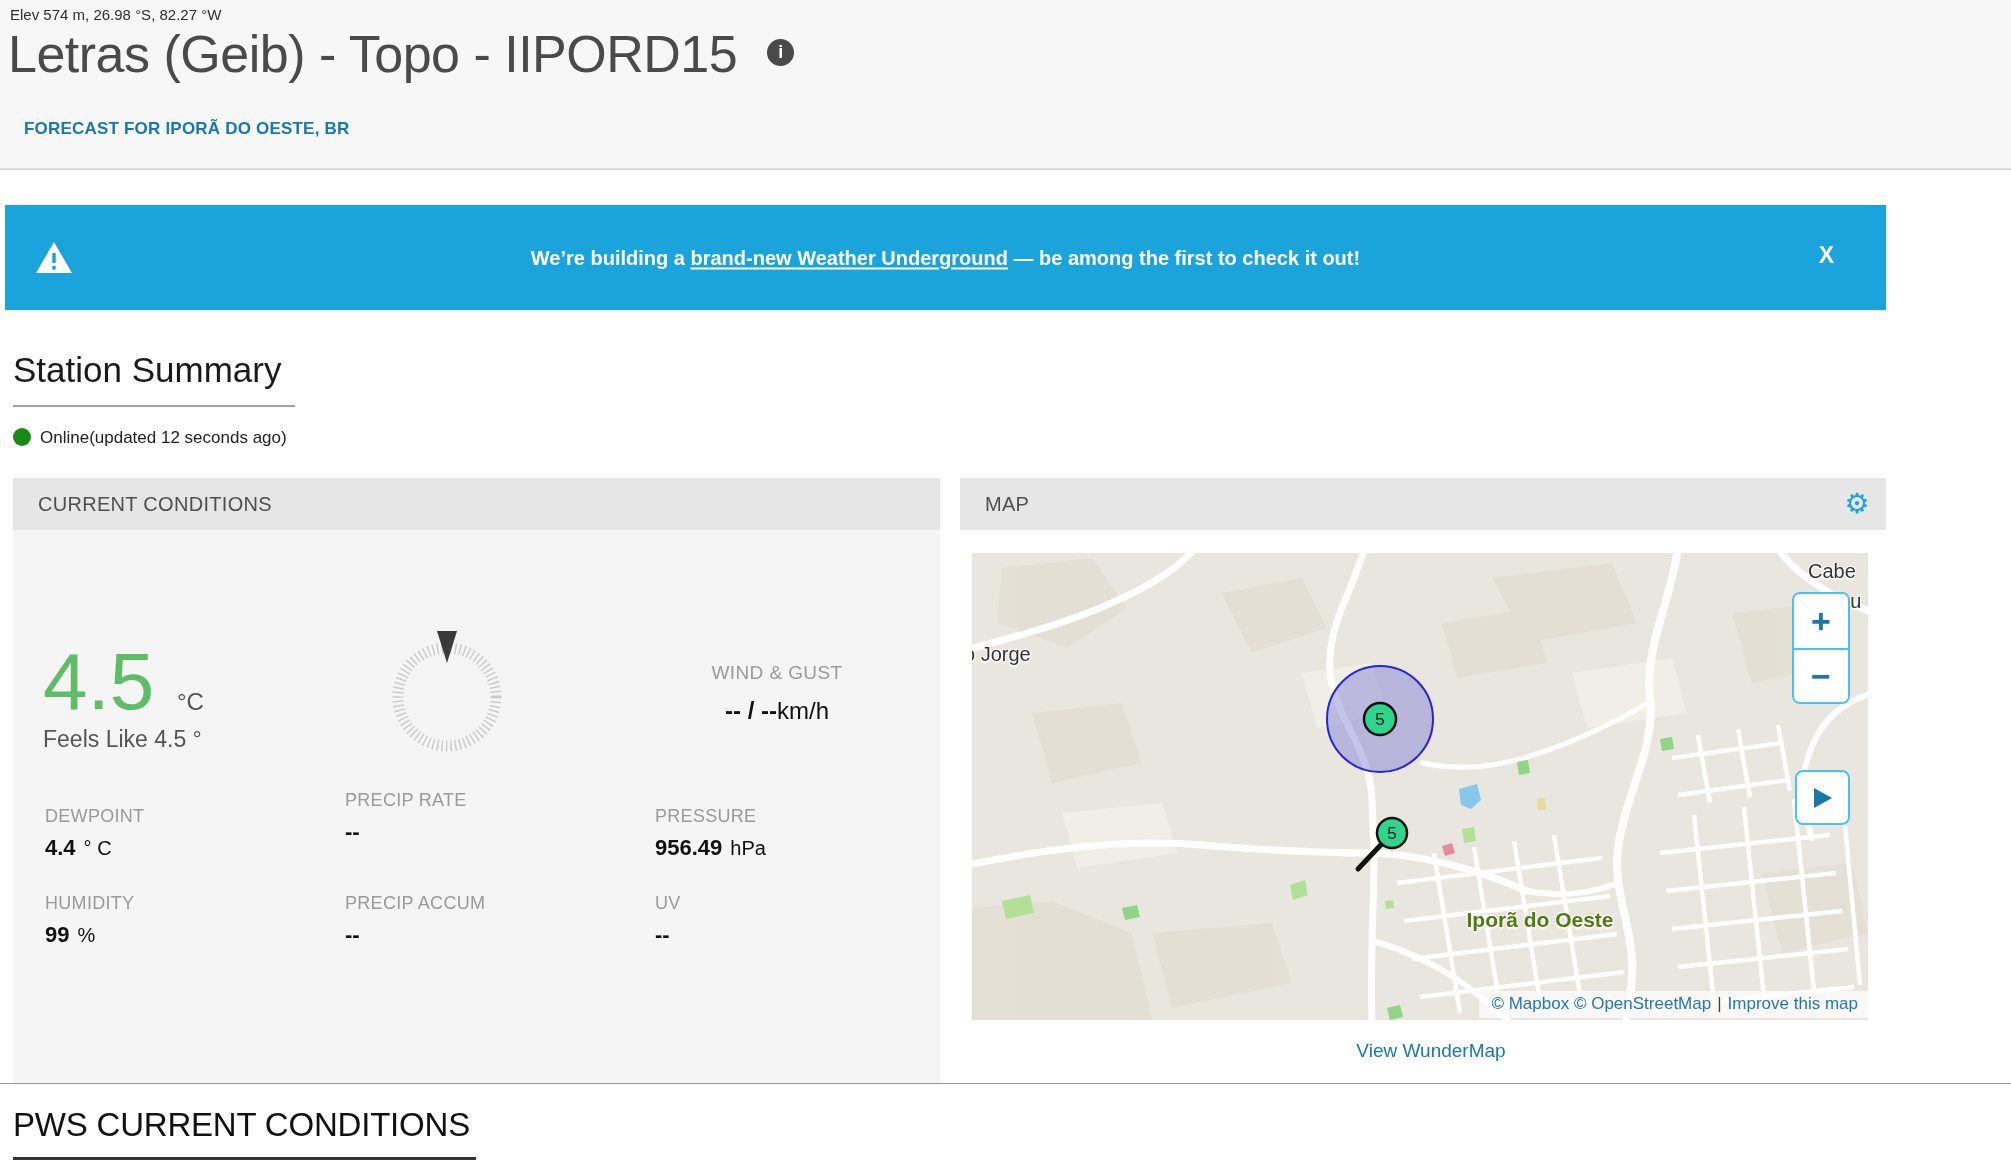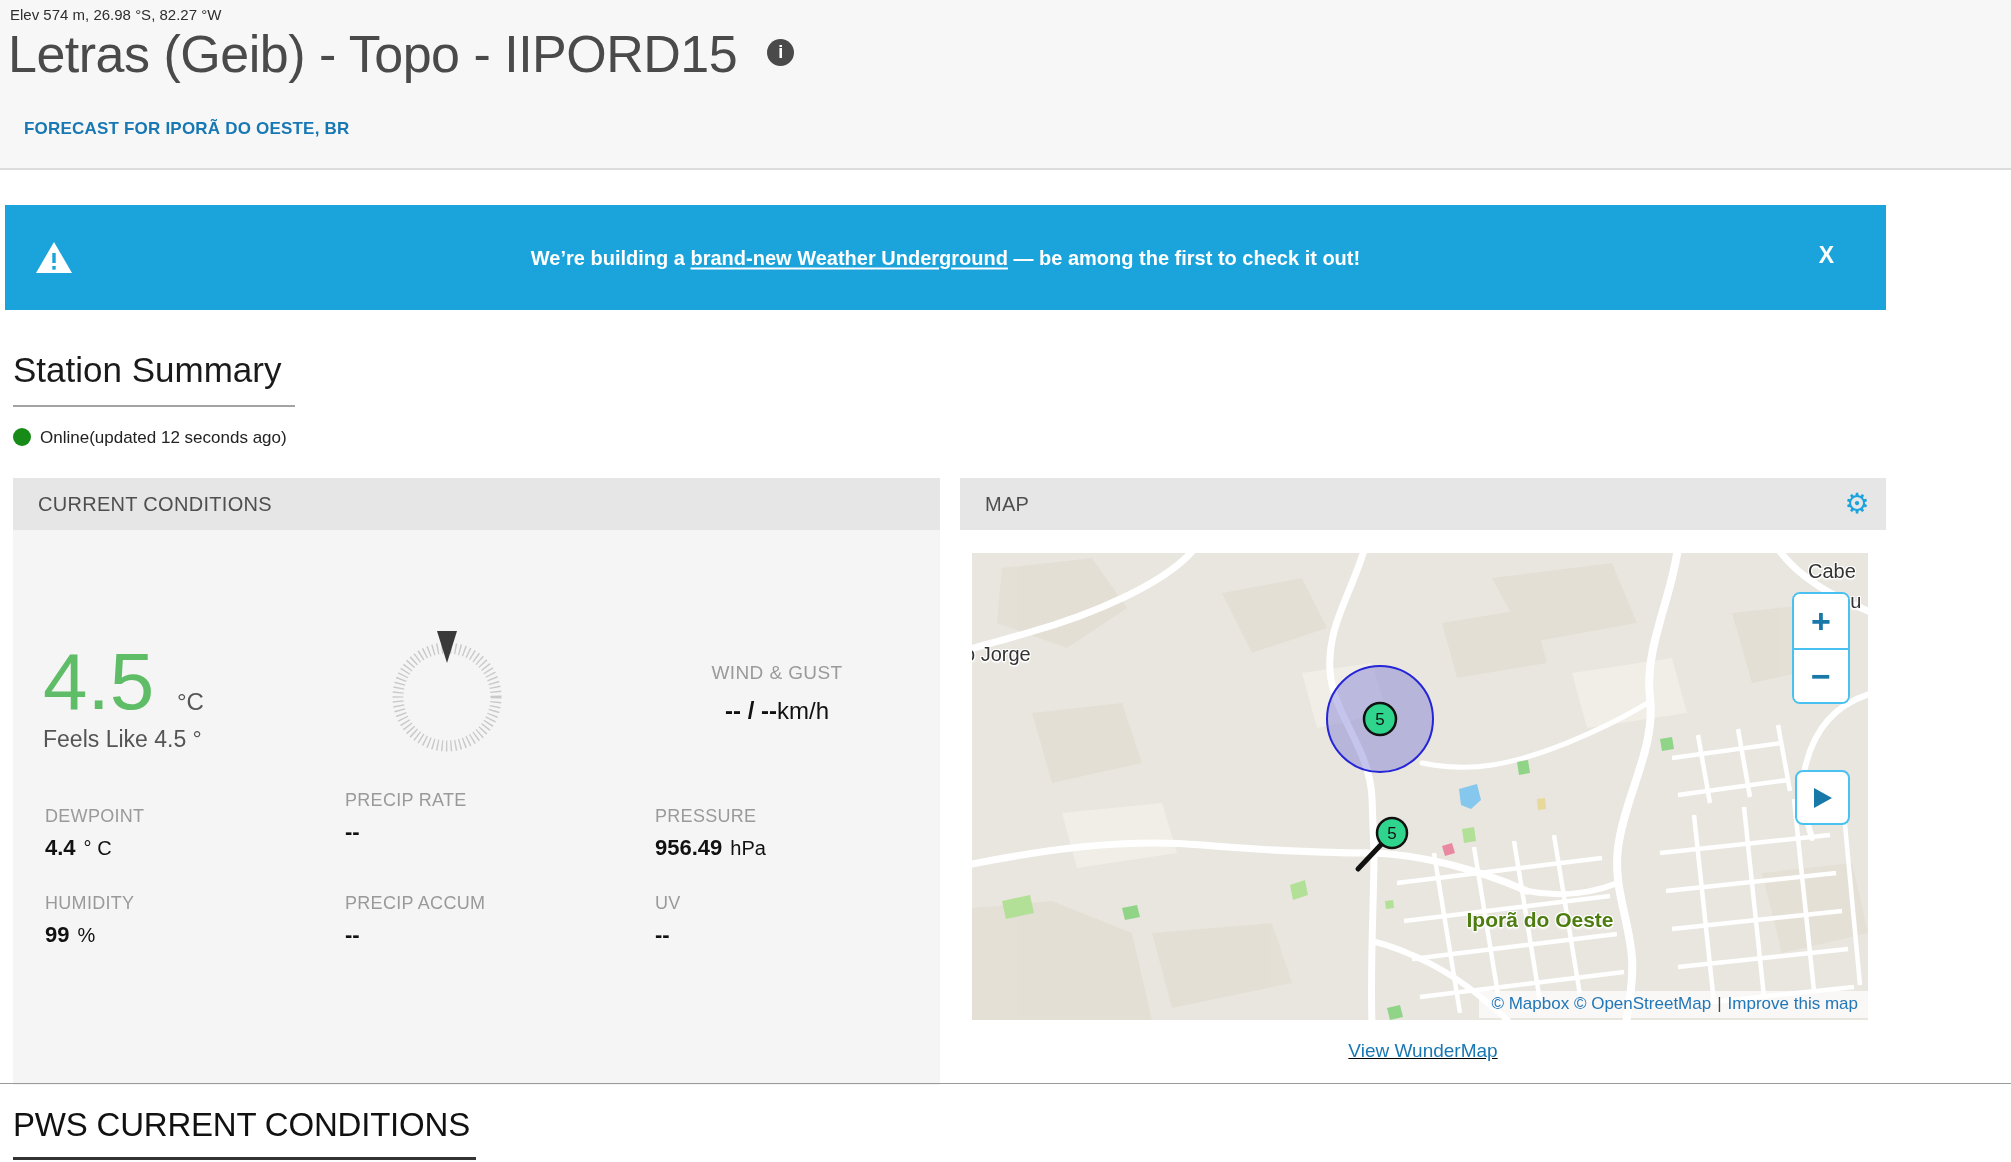--- a/index.html
+++ b/index.html
@@ -62,21 +62,21 @@
   .lbl-cabe { position:absolute; left:836px; top:3px; width:150px; font-size:20px; color:#333; line-height:30px; }
   .lbl-cabe .l2 { margin-left:10px; }
   .zoomctl { position:absolute; left:820px; top:39px; width:58px; border:2px solid #4AC2F1; border-radius:8px; background:#fff; overflow:hidden; }
   .zbtn { height:54px; display:flex; align-items:center; justify-content:center; font-size:34px; font-weight:700; color:#1878A8; cursor:pointer; background:#fff; }
   .zbtn + .zbtn { border-top:2px solid #4AC2F1; }
   .playbtn { position:absolute; left:823px; top:217px; width:55px; height:55px; border:2px solid #4AC2F1; border-radius:8px; background:#fff;
              display:flex; align-items:center; justify-content:center; cursor:pointer; }
   .attribution { position:absolute; right:0; bottom:2px; background:rgba(255,255,255,0.72); padding:3px 10px 4px 12px; font-size:17px; color:#444; }
   .attribution a { color:#2277B8; text-decoration:none; cursor:pointer; }
   .attribution .sep { margin:0 6px; color:#444; }
-  .wundermap { position:absolute; left:0; top:510px; width:100%; text-align:center; font-size:19px;text-decoration:underline; }
+  .wundermap { position:absolute; left:8px; top:510px; width:100%; text-align:center; font-size:19px; }
   .wundermap a { color:#1878B4; cursor:pointer; text-decoration:none; }
 
   
   .section-divider { position:absolute; top:1083px; left:0; width:100%; height:1px; background:#9a9a9a; }
   .pws-title { position:absolute; left:13px; top:1106px; font-size:33px; color:#111; border-bottom:3px solid #333; padding:0 6px 13px 0; letter-spacing:-0.2px; }
 </style>
 </head>
 <body>
 
 <div class="page">

